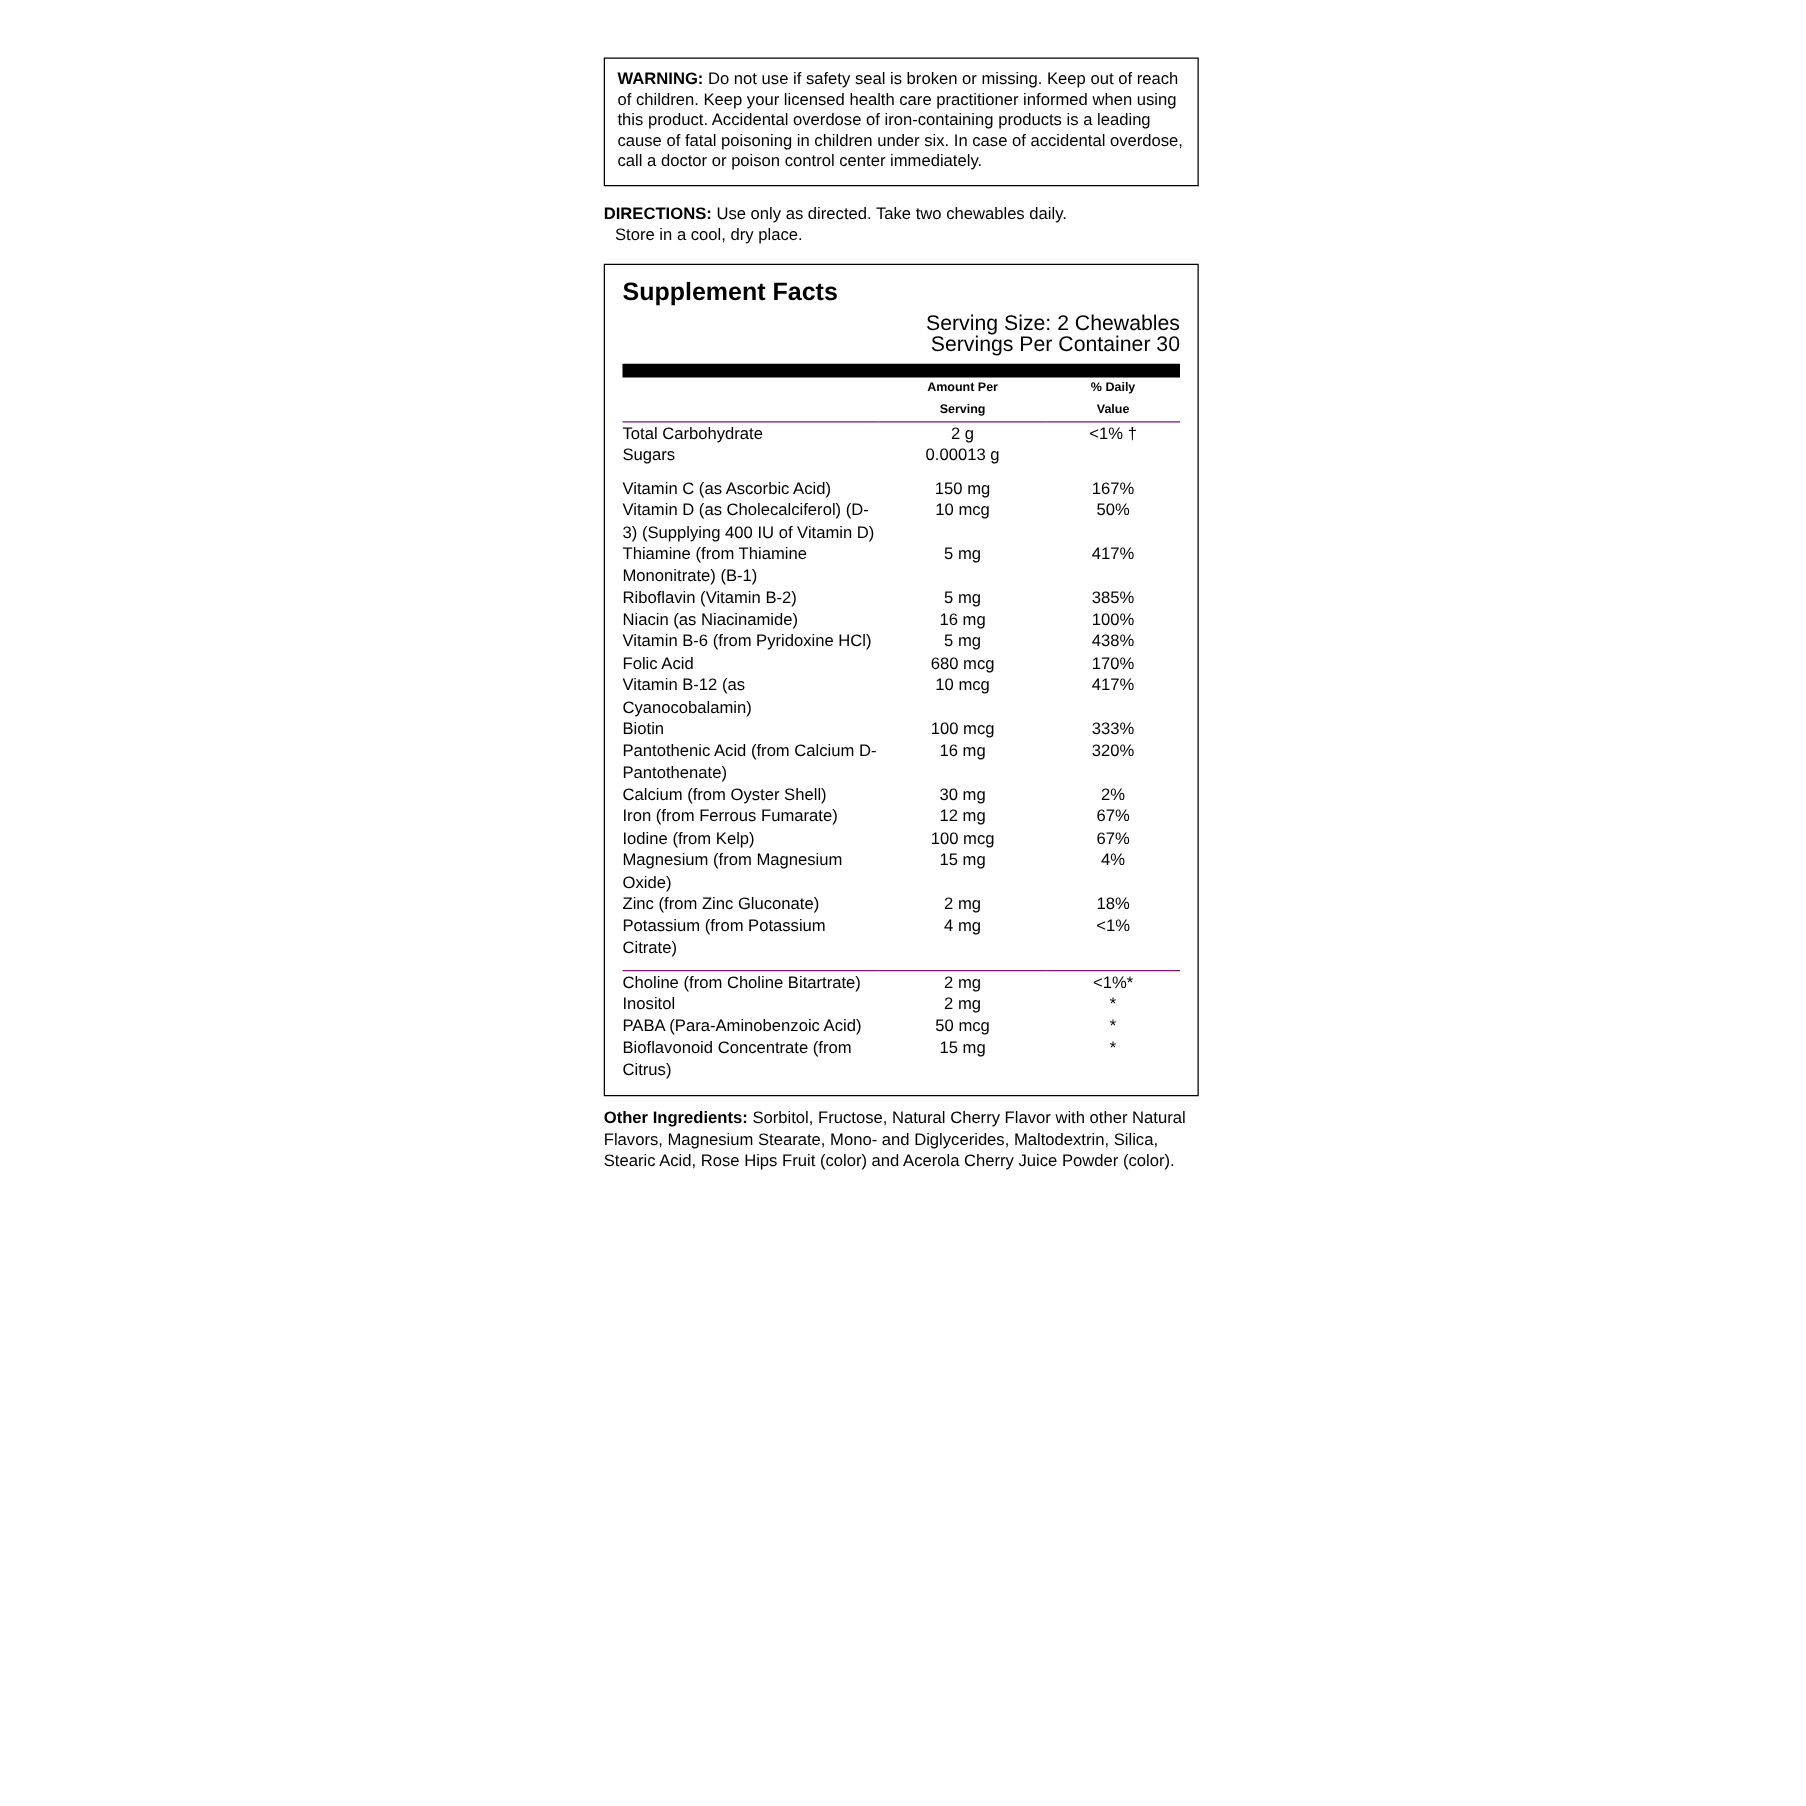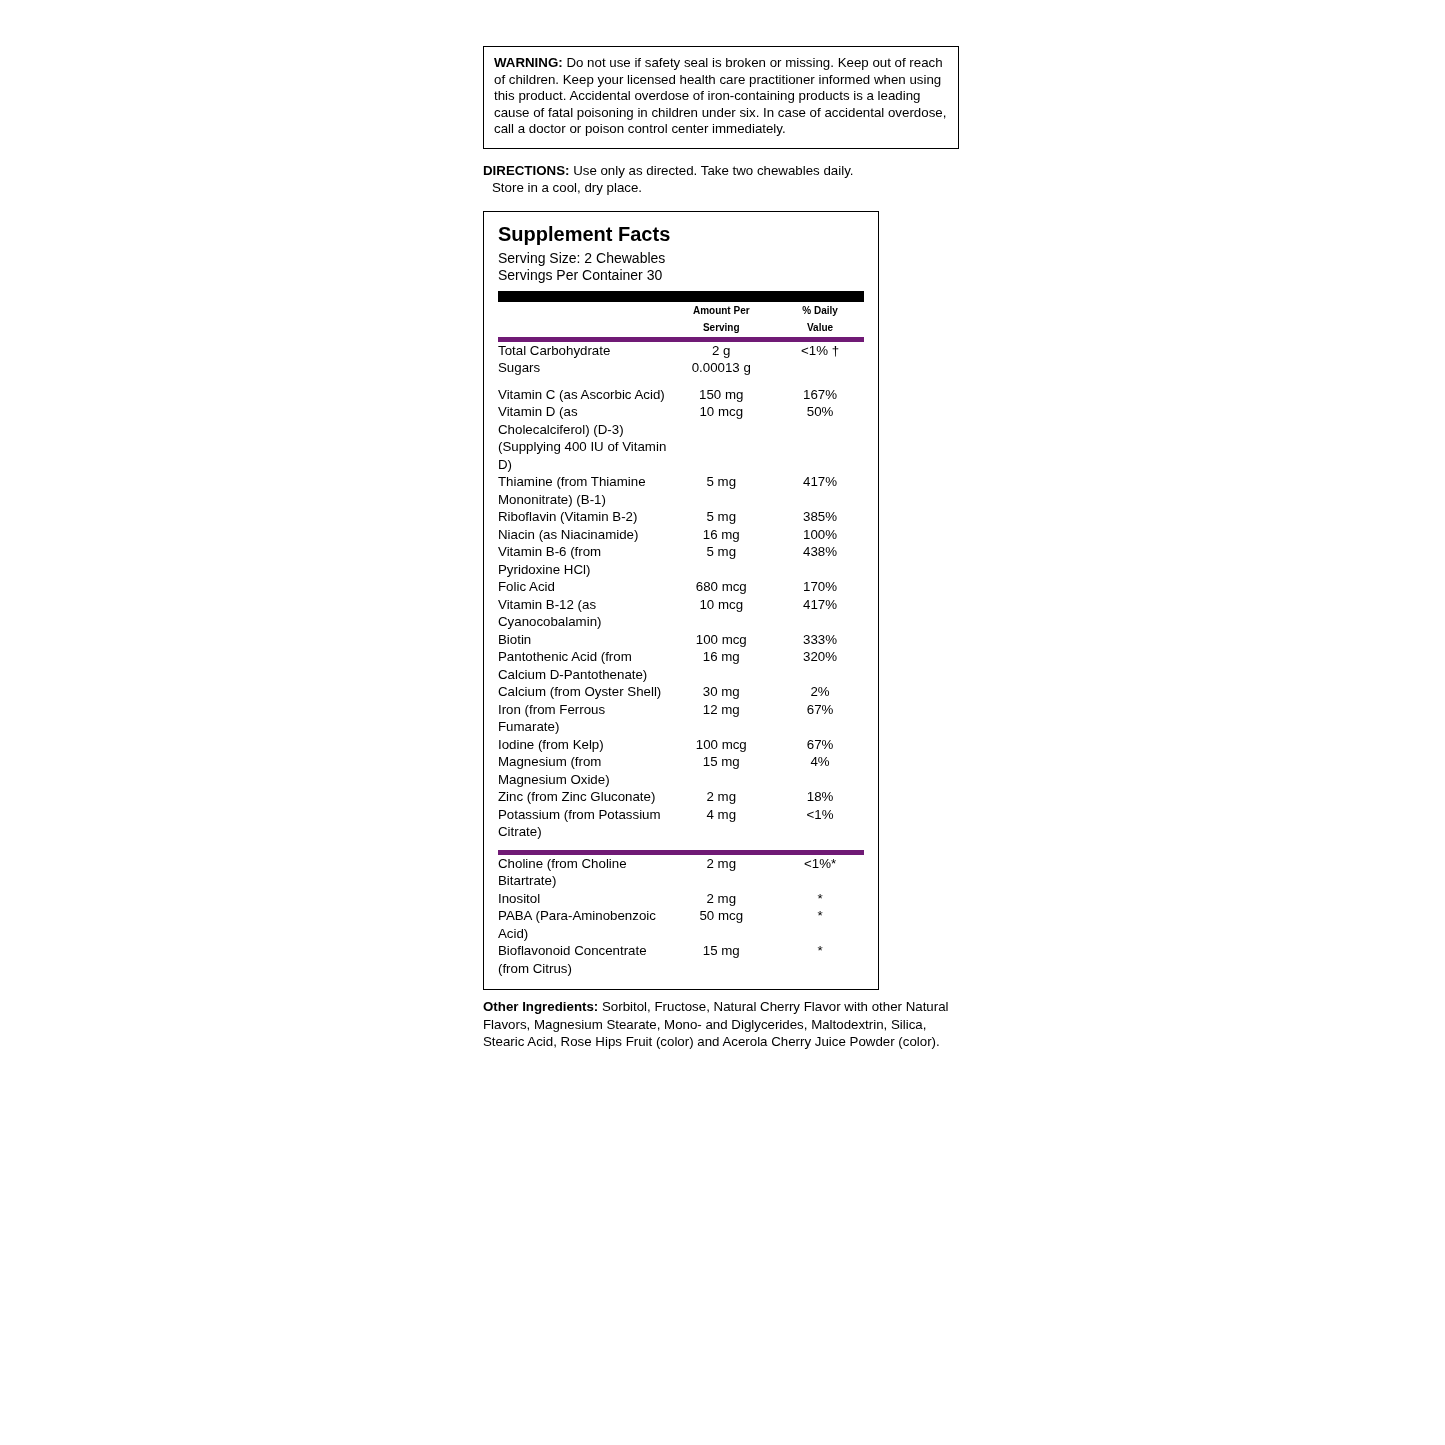--- a/index.html
+++ b/index.html
@@ -50,32 +50,33 @@
   .directions .line2 {
     display: block;
     padding-left: 9px;
   }
 
   
   .sf-panel {
     margin-top: 14px;
     border: 1px solid #000;
     box-sizing: border-box;
-    width: 396px;
+    width: 476px;
     padding: 10px 14px 12px 14px;
   }
   .sf-title {
     font-size: 20px;
     font-weight: bold;
     line-height: 24px;
     margin: 0 0 4px 0;
   }
   .sf-serving {
-    font-size: 14px;
-    line-height: 17.5px;
+    font-size: 17px;
+    line-height: 17.5px;
+    text-align: right;
   }
   .sf-rule-thick {
     height: 11px;
     background: #000;
     margin-top: 6px;
   }
 
   table.sf {
     width: 100%;
     border-collapse: collapse;
@@ -96,21 +97,21 @@
     font-weight: bold;
     font-size: 10px;
     line-height: 17.5px;
     padding: 6px 0 5px 0;
   }
   .row-amt { text-align: center; }
   .row-dv  { text-align: center; }
   .ind { padding-left: 16px; }
 
   .line-thin td {
-    border-top: 5px solid #701a75;
+    border-top: 1px solid #701a75;
     margin-left: 22px;
   }
   .line-mid td {
     border-top: 2px solid #000;
   }
   .spacer-row td { height: 9px; }
 
   
   .other {
     margin-top: 8px;

